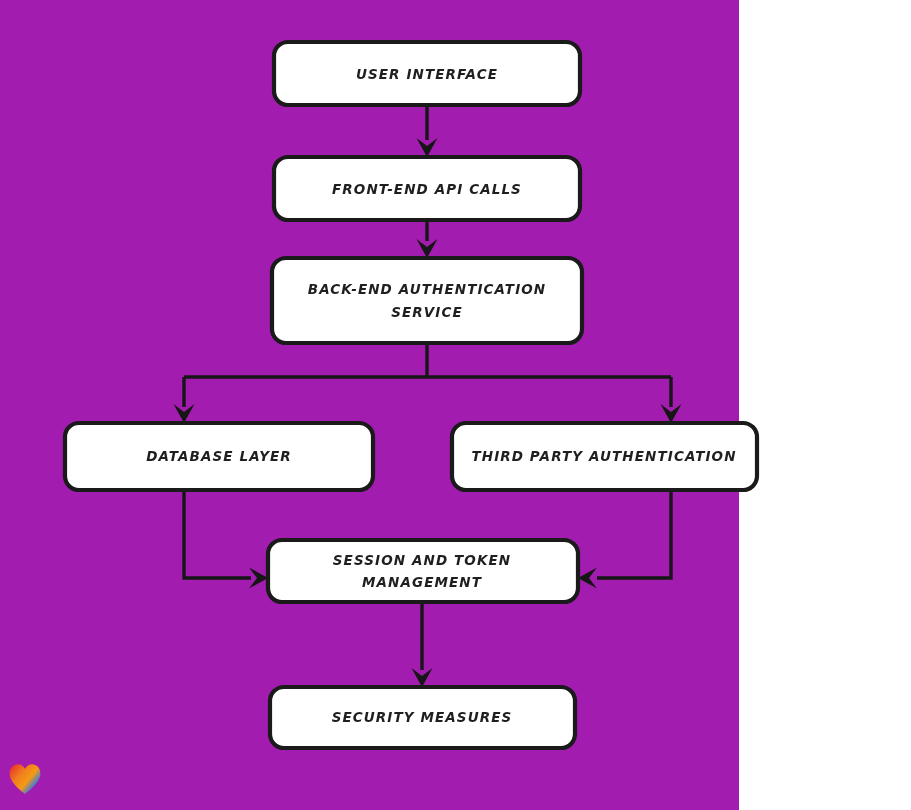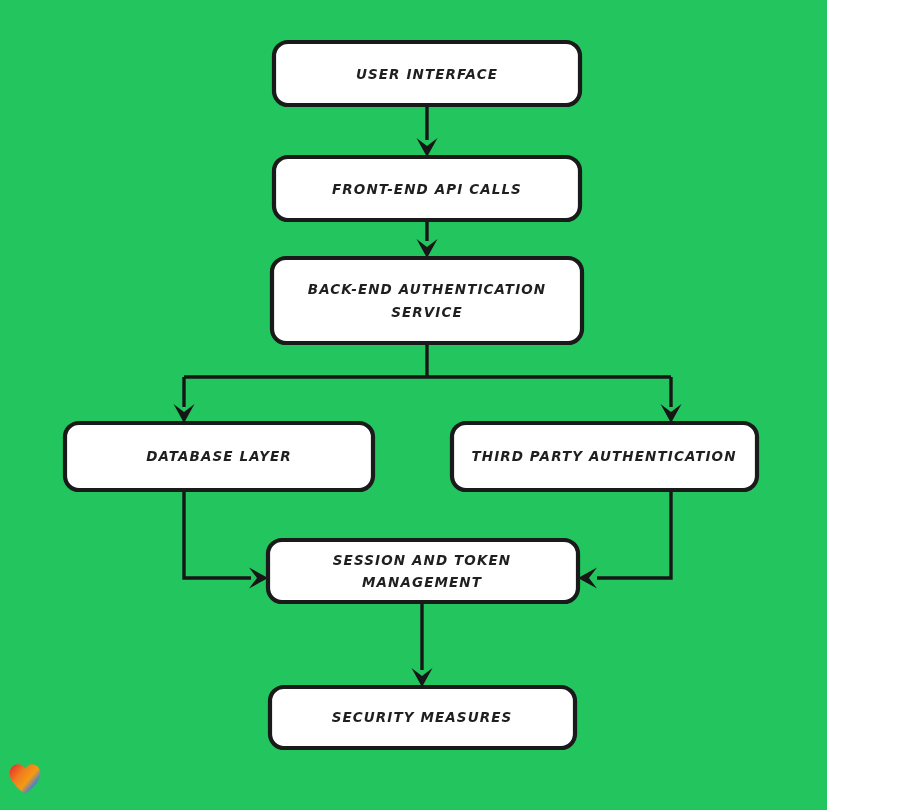--- a/index.html
+++ b/index.html
@@ -9,23 +9,23 @@
     background: #ffffff;
   }
   body {
     width: 911px;
     height: 810px;
     overflow: hidden;
     font-family: "DejaVu Sans", sans-serif;
   }
   #canvas-wrap {
     position: relative;
-    width: 827px;
+    width: 739px;
     height: 810px;
-    background: #22c55e;
+    background: #a21caf;
   }
   svg#flowchart {
     position: absolute;
     top: 0;
     left: 0;
     width: 911px;
     height: 810px;
     display: block;
   }
   .node-box {

